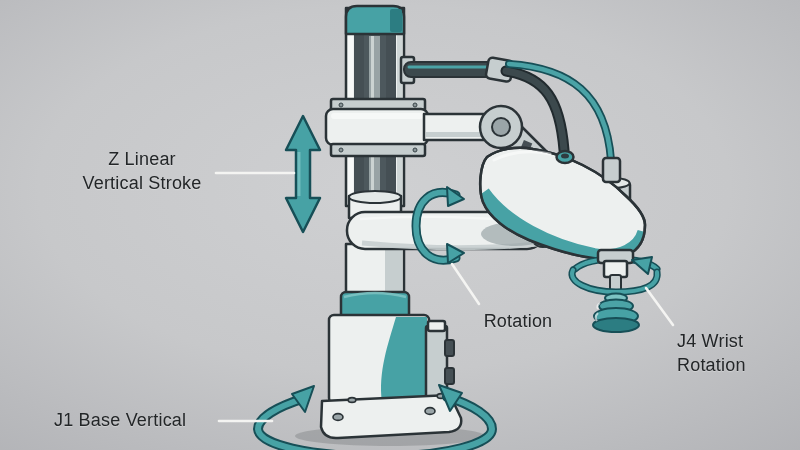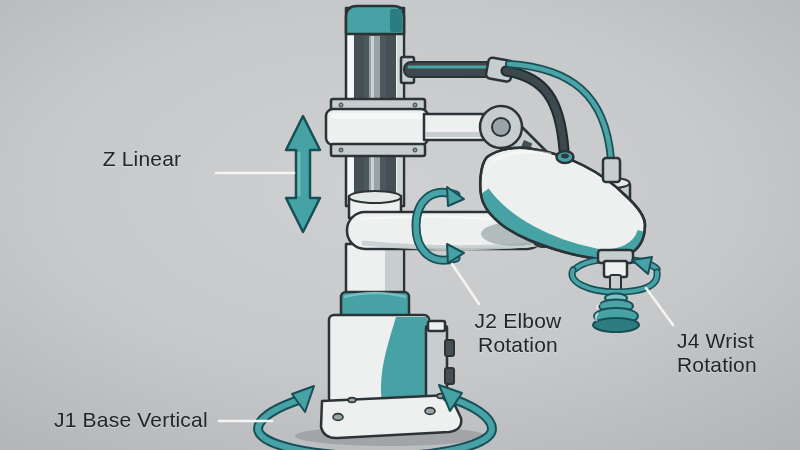--- a/index.html
+++ b/index.html
@@ -11,21 +11,21 @@
   }
   svg{position:absolute;left:0;top:0;}
   .ol-light{fill:var(--body-light);stroke:var(--outline);stroke-width:2.5;stroke-linejoin:round;}
   .ol-mid{fill:var(--body-mid);stroke:var(--outline);stroke-width:2.5;stroke-linejoin:round;}
   .ol-teal{fill:var(--teal);stroke:var(--outline);stroke-width:2.5;stroke-linejoin:round;}
   .arrow-rim{stroke:var(--teal-deep);fill:none;stroke-linecap:round;}
   .arrow-core{stroke:var(--teal);fill:none;stroke-linecap:round;}
   .arrow-head{fill:var(--teal);stroke:var(--teal-deep);stroke-width:2;stroke-linejoin:round;}
   .leader{stroke:var(--leader);stroke-width:2.6;stroke-linecap:round;}
   .label{
-    position:absolute;font-size:21px;line-height:24px;color:var(--label);
+    position:absolute;font-size:18px;line-height:24px;color:var(--label);
     letter-spacing:.2px;text-shadow:0 1px 1px rgba(255,255,255,.35);
   }
   .label span{display:block;}
 </style>
 </head>
 <body>
 
 <div class="stage">
   <svg width="800" height="450" viewBox="0 0 800 450">
     <defs>
@@ -193,24 +193,24 @@
     <g>
       <line class="leader" x1="216" y1="173" x2="294" y2="173"></line>
       <line class="leader" x1="452" y1="264" x2="479" y2="304"></line>
       <line class="leader" x1="646" y1="288" x2="673" y2="325"></line>
       <line class="leader" x1="219" y1="421" x2="272" y2="421"></line>
     </g>
   </svg>
 
   <div class="label" style="left:56px;top:147px;width:172px;text-align:center;">
     <span>Z Linear</span>
+    <span>Vertical Stroke</span>
   </div>
 
   <div class="label" style="left:450px;top:309px;width:136px;text-align:center;">
-    <span>J2 Elbow</span>
     <span>Rotation</span>
   </div>
 
   <div class="label" style="left:677px;top:329px;width:130px;">
     <span>J4 Wrist</span>
     <span>Rotation</span>
   </div>
 
   <div class="label" style="left:54px;top:408px;width:230px;">
     <span>J1 Base Vertical</span>

